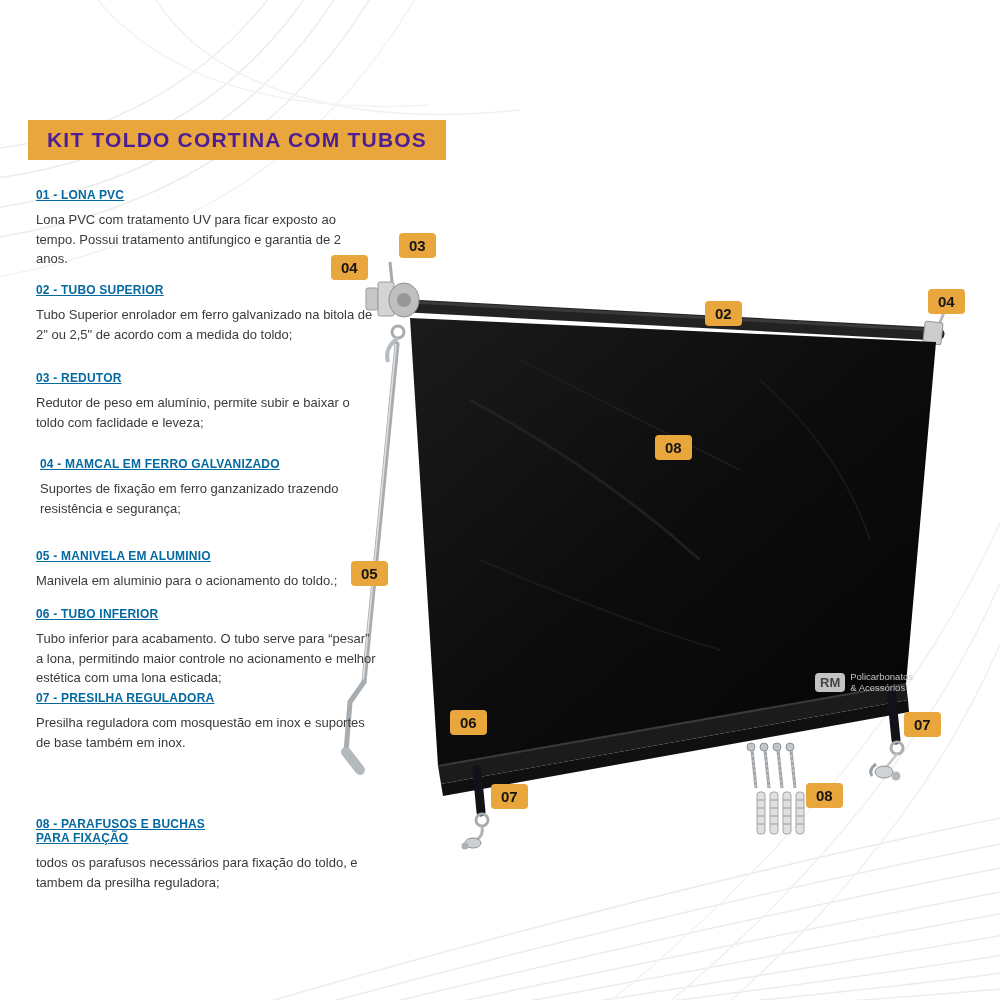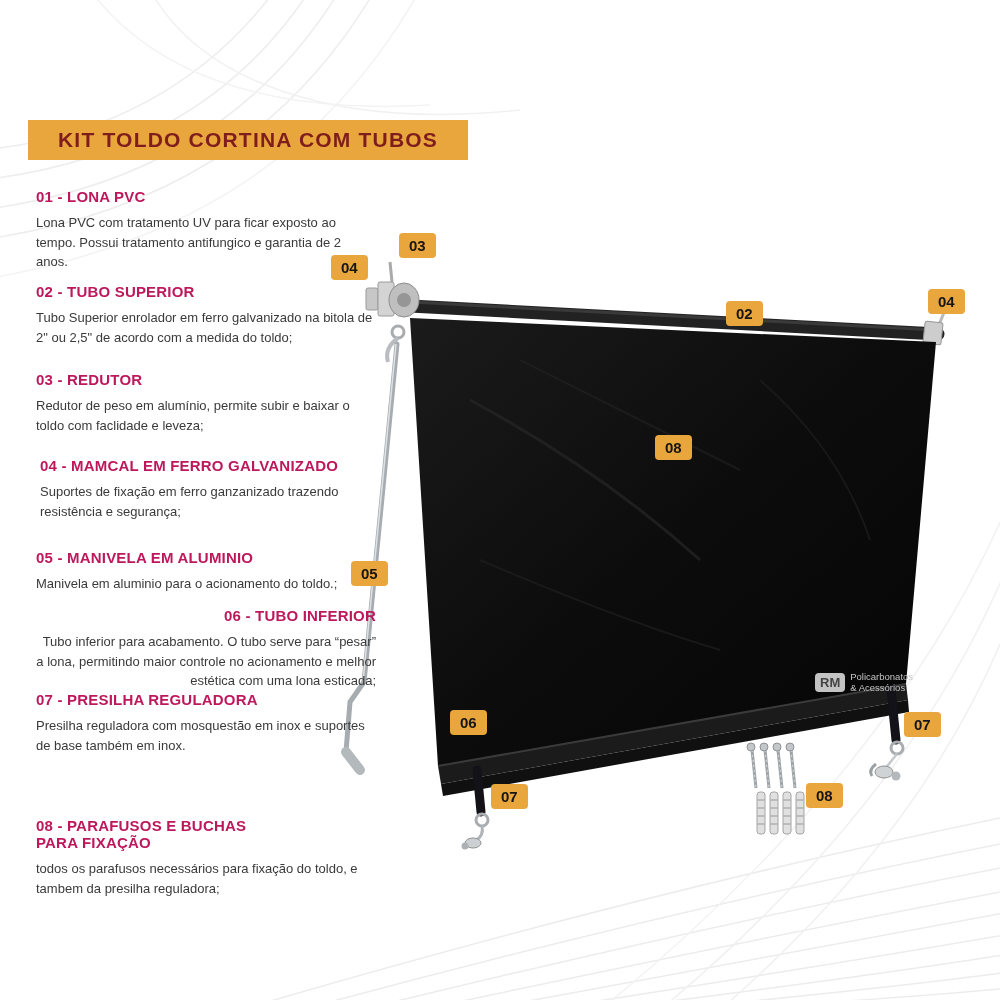--- a/index.html
+++ b/index.html
@@ -11,52 +11,52 @@
     background: #ffffff; overflow: hidden;
   }
   svg.bg, svg.art { position:absolute; left:0; top:0; width:1000px; height:1000px; }
   svg.bg { z-index:0; }
   svg.art { z-index:1; }
   .layer-ui { position:absolute; left:0; top:0; width:1000px; height:1000px; z-index:2; }
 
   .title-banner {
     position:absolute; left:28px; top:120px;
     background: var(--accent);
-    color:#7f1d1d;
+    color:#4c1d95;
     font-size:21px; font-weight:600; letter-spacing:1.2px;
-    padding:8px 30px;
+    padding:8px 19px;
     white-space:nowrap;
   }
 
   .item { position:absolute; left:36px; width:340px; }
   .item h3 {
-    font-size:15px; font-weight:700; color:#be185d;
-    letter-spacing:0.2px; margin:0 0 8px 0; white-space:pre-line;
+    font-size:12px; font-weight:700; color:#0369a1;
+    letter-spacing:0.2px; margin:0 0 8px 0; white-space:pre-line;text-decoration:underline;
   }
   .item p {
     font-size:13px; color:#3a3a3a; line-height:1.5; margin:0;
   }
   .item-1 { top:188px; }
   .item-2 { top:283px; }
   .item-3 { top:371px; }
   .item-4 { top:457px; left:40px; }
   .item-5 { top:549px; }
-  .item-6 { top:607px;text-align:right; }
+  .item-6 { top:607px; }
   .item-7 { top:691px; }
   .item-8 { top:817px; }
 
   .badge {
     position:absolute;
     background: var(--accent);
     color:#151515; font-weight:700; font-size:15px;
     padding:5px 10px; border-radius:4px; line-height:1;
   }
   .badge-0 { left:399px; top:233px; }
   .badge-1 { left:331px; top:255px; }
-  .badge-2 { left:726px; top:301px; }
+  .badge-2 { left:705px; top:301px; }
   .badge-3 { left:928px; top:289px; }
   .badge-4 { left:655px; top:435px; }
   .badge-5 { left:351px; top:561px; }
   .badge-6 { left:450px; top:710px; }
   .badge-7 { left:491px; top:784px; }
   .badge-8 { left:806px; top:783px; }
   .badge-9 { left:904px; top:712px; }
 
   .watermark {
     position:absolute; left:788px; top:672px; z-index:2;

